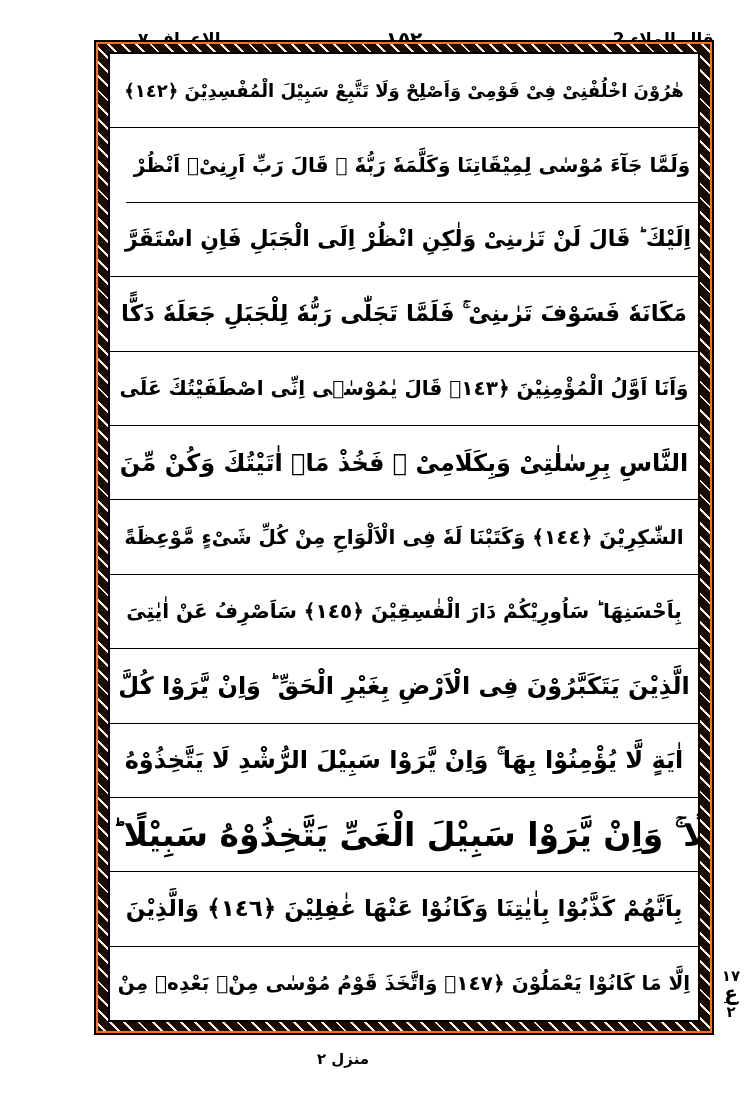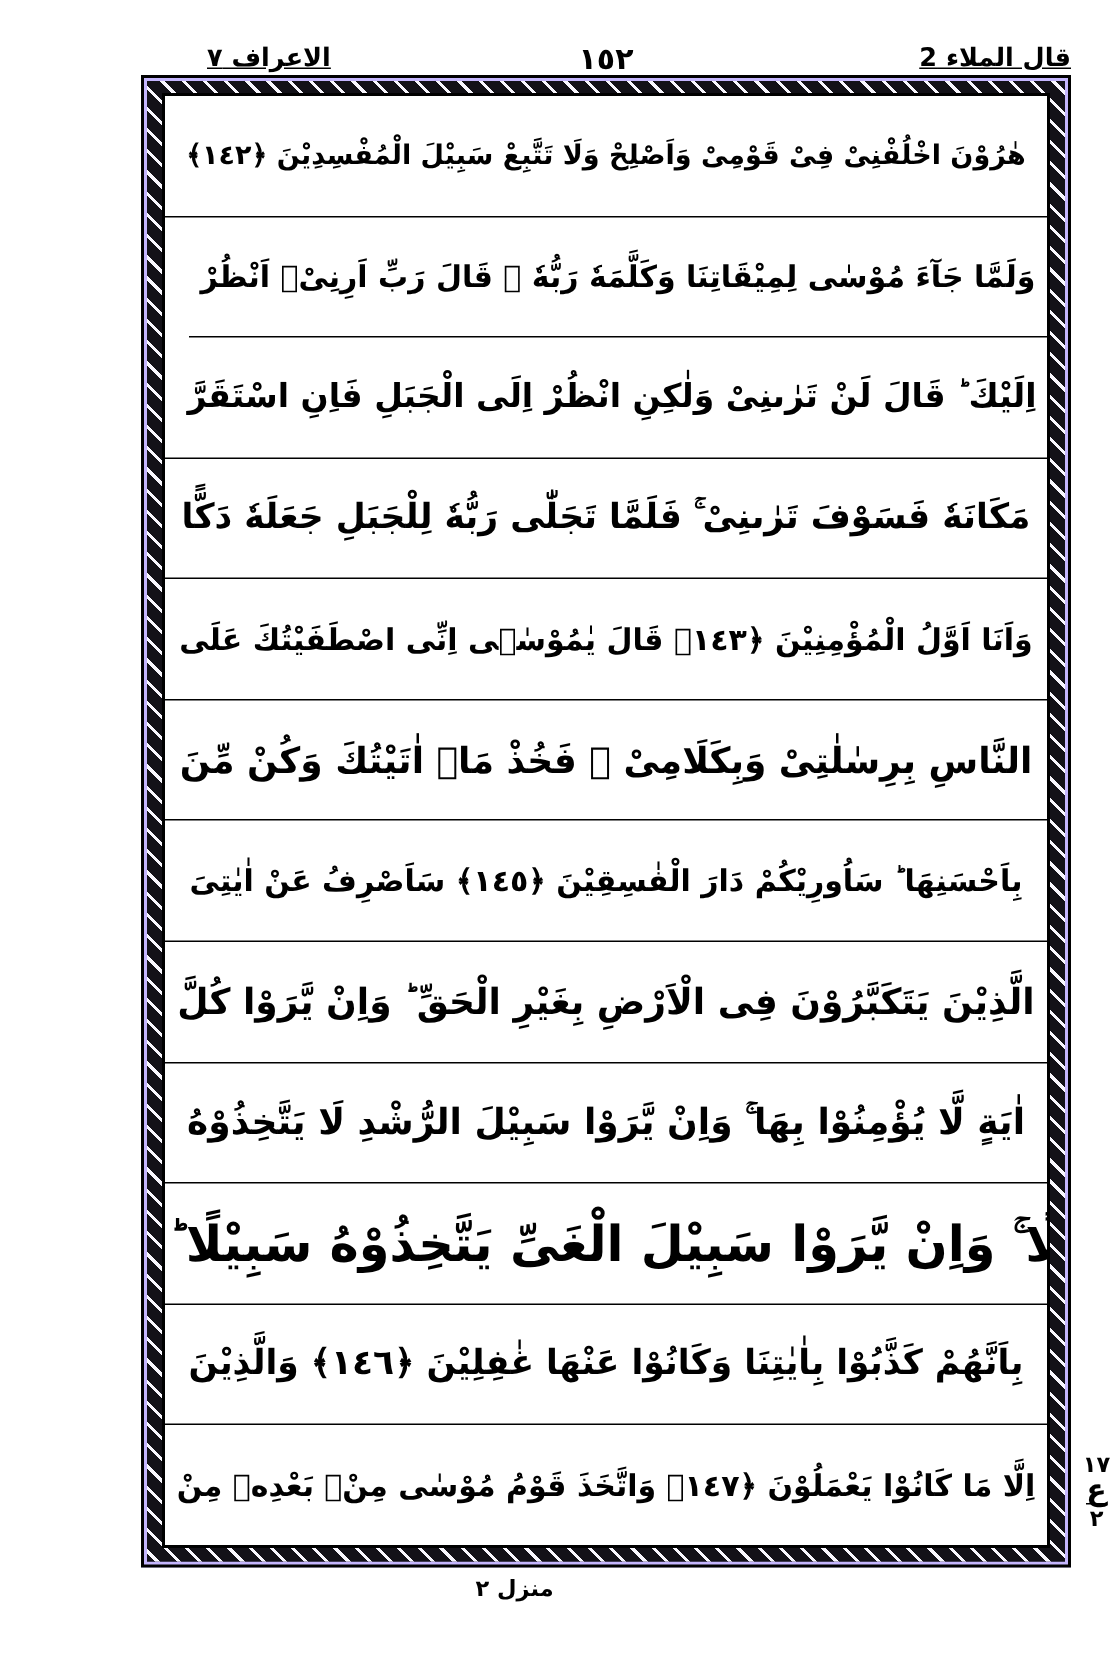--- a/index.html
+++ b/index.html
@@ -30,26 +30,26 @@
       line-height: 22px;
       direction: rtl;
     }
     .hdr-left { left: 0; text-decoration: underline; margin-left: 44px; }
     .hdr-center { left: 50%; transform: translateX(-50%); font-size: 20px !important; }
     .hdr-right { right: 0; text-decoration: underline; }
 
     .frame {
       position: absolute;
       left: 94px;
-      top: 50px;
+      top: 40px;
       width: 620px;
       height: 995px;
       box-sizing: border-box;
       border: 2px solid #000;
-      background: #c4b5fd;
+      background: #f97316;
     }
     
     .ornament {
       position: absolute;
       inset: 2px;
       background:
         repeating-linear-gradient(45deg, #000 0 4px, #fff 4px 6px, #000 6px 10px),
         #000;
       opacity: 0.9;
     }
@@ -122,20 +122,21 @@
 
 <div class="frame">
   <div class="ornament"></div>
   <div class="panel">
     <div class="line" style="font-size: 18px;">هٰرُوْنَ اخْلُفْنِیْ فِیْ قَوْمِیْ وَاَصْلِحْ وَلَا تَتَّبِعْ سَبِیْلَ الْمُفْسِدِیْنَ ﴿١٤٢﴾</div>
     <div class="line" style="font-size: 20px; margin-left: 16px;">وَلَمَّا جَآءَ مُوْسٰی لِمِیْقَاتِنَا وَكَلَّمَهٗ رَبُّهٗ ۙ قَالَ رَبِّ اَرِنِیْۤ اَنْظُرْ</div>
     <div class="line" style="font-size: 22px; padding-left: 14px;">اِلَیْكَ ؕ قَالَ لَنْ تَرٰىنِیْ وَلٰكِنِ انْظُرْ اِلَی الْجَبَلِ فَاِنِ اسْتَقَرَّ</div>
     <div class="line" style="font-size: 23px;">مَكَانَهٗ فَسَوْفَ تَرٰىنِیْ ۚ فَلَمَّا تَجَلّٰی رَبُّهٗ لِلْجَبَلِ جَعَلَهٗ دَكًّا</div>
     <div class="line" style="font-size: 20px;">وَاَنَا اَوَّلُ الْمُؤْمِنِیْنَ ﴿١٤٣﴾ قَالَ یٰمُوْسٰۤی اِنِّی اصْطَفَیْتُكَ عَلَی</div>
     <div class="line" style="font-size: 24px;">النَّاسِ بِرِسٰلٰتِیْ وَبِكَلَامِیْ ۖ فَخُذْ مَاۤ اٰتَیْتُكَ وَكُنْ مِّنَ</div>
+    <div class="line" style="font-size: 20px;">الشّٰكِرِیْنَ ﴿١٤٤﴾ وَكَتَبْنَا لَهٗ فِی الْاَلْوَاحِ مِنْ كُلِّ شَیْءٍ مَّوْعِظَةً</div>
     <div class="line" style="font-size: 20px;">بِاَحْسَنِهَا ؕ سَاُورِیْكُمْ دَارَ الْفٰسِقِیْنَ ﴿١٤٥﴾ سَاَصْرِفُ عَنْ اٰیٰتِیَ</div>
     <div class="line" style="font-size: 24px;">الَّذِیْنَ یَتَكَبَّرُوْنَ فِی الْاَرْضِ بِغَیْرِ الْحَقِّ ؕ وَاِنْ یَّرَوْا كُلَّ</div>
     <div class="line" style="font-size: 24px;">اٰیَةٍ لَّا یُؤْمِنُوْا بِهَا ۚ وَاِنْ یَّرَوْا سَبِیْلَ الرُّشْدِ لَا یَتَّخِذُوْهُ</div>
     <div class="line">سَبِیْلًا ۚ وَاِنْ یَّرَوْا سَبِیْلَ الْغَیِّ یَتَّخِذُوْهُ سَبِیْلًا ؕ ذٰلِكَ</div>
     <div class="line" style="font-size: 23px;">بِاَنَّهُمْ كَذَّبُوْا بِاٰیٰتِنَا وَكَانُوْا عَنْهَا غٰفِلِیْنَ ﴿١٤٦﴾ وَالَّذِیْنَ</div>
     <div class="line" style="font-size: 20px;">اِلَّا مَا كَانُوْا یَعْمَلُوْنَ ﴿١٤٧﴾ وَاتَّخَذَ قَوْمُ مُوْسٰی مِنْۢ بَعْدِهٖ مِنْ</div>
   </div>
 </div>
 
 <div class="margin-note">

